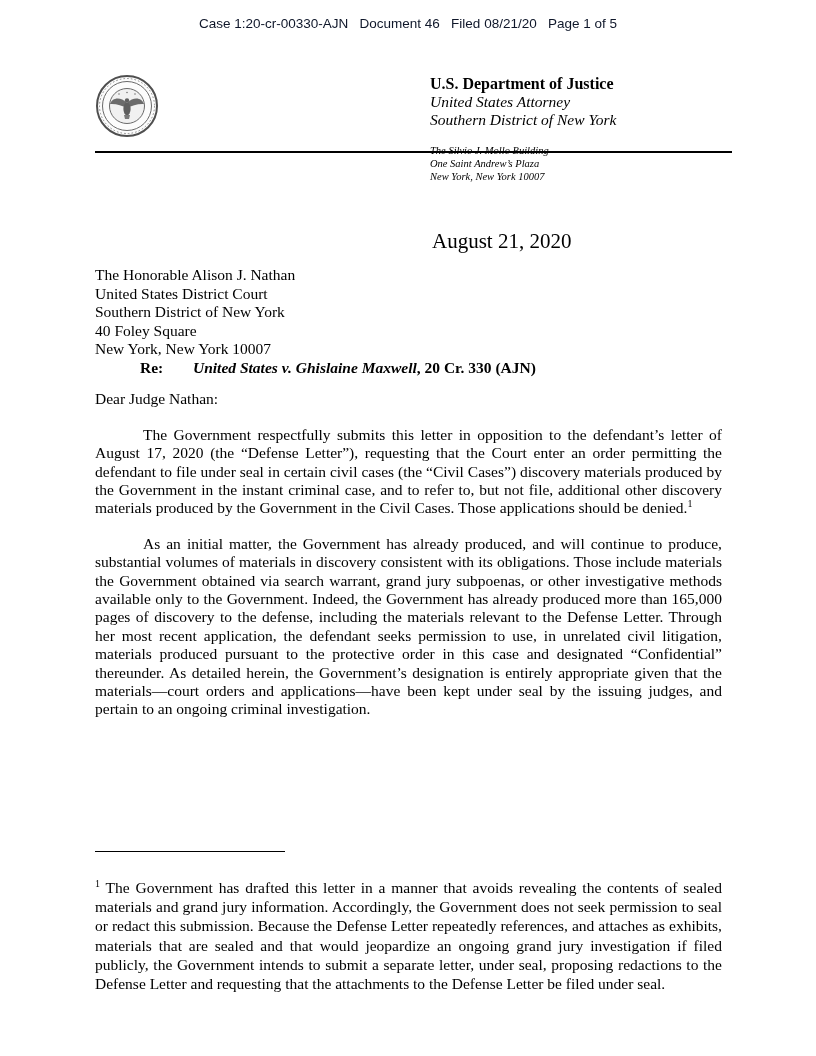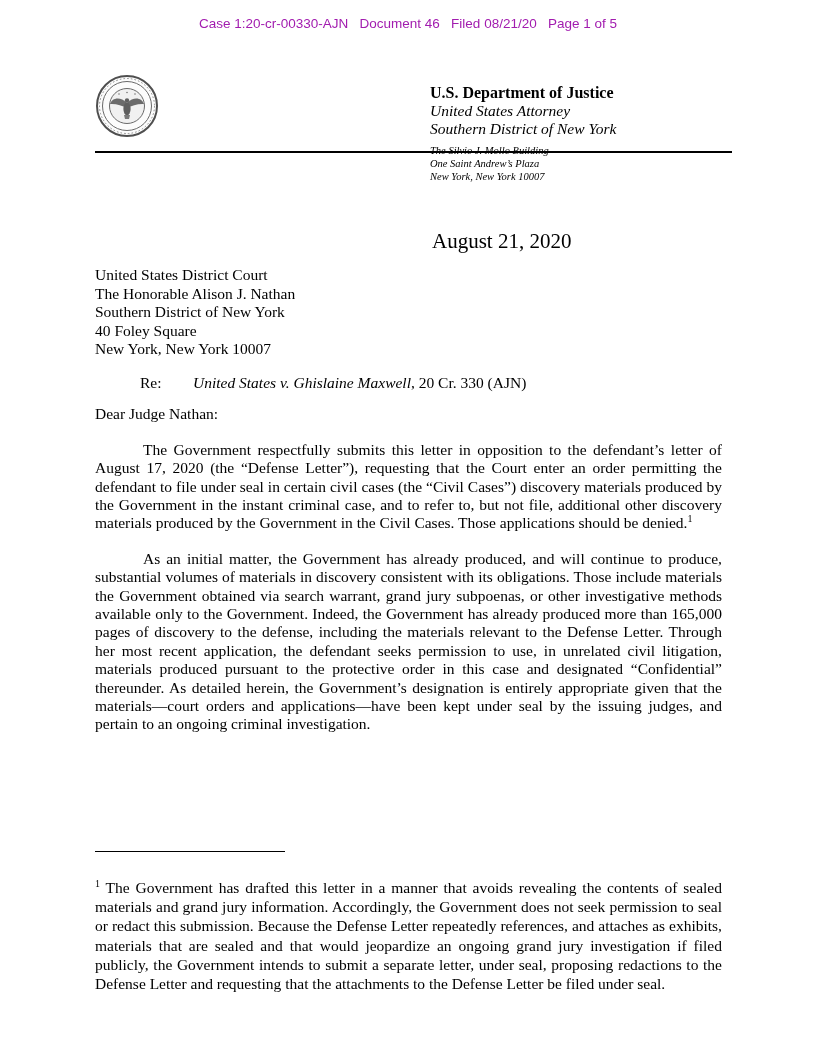--- a/index.html
+++ b/index.html
@@ -26,21 +26,21 @@
   .seal {
     position: absolute;
     left: 95px;
     top: 74px;
     width: 64px;
     height: 64px;
   }
   .lh-right {
     position: absolute;
     left: 430px;
-    top: 84px;
+    top: 75px;
     line-height: 18px;
   }
   .lh-dept { font-weight: bold; font-size: 16px; }
   .lh-attorney { font-style: italic; font-size: 15.5px; }
   .lh-district { font-style: italic; font-size: 15.5px; }
   .lh-rule {
     position: absolute;
     left: 95px;
     top: 151px;
     width: 637px;
@@ -64,21 +64,21 @@
   }
   .content {
     position: absolute;
     left: 95px;
     top: 266px;
     width: 627px;
     line-height: 18.4px;
   }
   .via { font-weight: bold; text-decoration: underline; margin-bottom: 19px; }
   .recipient { line-height: 18.6px; }
-  .re-line { margin-top: 15px; padding-left: 45px; font-weight: normal; }
+  .re-line { padding-left: 45px; font-weight: bold; }
   .re-label { display: inline-block; width: 53px; }
   .re-case-name { font-style: italic; }
   .salutation { margin-top: 13px; }
   .para {
     margin: 17px 0 0 0;
     text-align: justify;
     text-indent: 48px;
   }
   .para sup { font-size: 10px; line-height: 0; }
   .footnotes {
@@ -98,21 +98,21 @@
     line-height: 19.2px;
     font-size: 15.5px;
   }
   .footnote-body sup { font-size: 10px; line-height: 0; }
 </style>
 </head>
 <body>
 
 <div class="page">
 
-  <div class="case-stamp" style="color: #a21caf;">Case 1:20-cr-00330-AJN   Document 46   Filed 08/21/20   Page 1 of 5</div>
+  <div class="case-stamp" style="color: #0f172a;">Case 1:20-cr-00330-AJN   Document 46   Filed 08/21/20   Page 1 of 5</div>
 
   <div class="seal">
     <svg viewBox="0 0 64 64" width="64" height="64" aria-hidden="true">
       <circle cx="32" cy="32" r="30" fill="#fcfcfc" stroke="#4f4f4f" stroke-width="2"></circle>
       <circle cx="32" cy="32" r="27.5" fill="none" stroke="#8a8a8a" stroke-width="1" stroke-dasharray="1.6 2.1"></circle>
       <circle cx="32" cy="32" r="24.5" fill="none" stroke="#6a6a6a" stroke-width="1"></circle>
       <circle cx="32" cy="32" r="17.5" fill="#f1f1f1" stroke="#6a6a6a" stroke-width="1"></circle>
       <path d="M32 29 C 25 22, 17 24, 15 30 C 21 29.5, 27 31.5, 32 34 Z" fill="#6b6b6b"></path>
       <path d="M32 29 C 39 22, 47 24, 49 30 C 43 29.5, 37 31.5, 32 34 Z" fill="#6b6b6b"></path>
       <ellipse cx="32" cy="35" rx="3.6" ry="6.5" fill="#5f5f5f"></ellipse>
@@ -137,22 +137,22 @@
     <div>One Saint Andrew’s Plaza</div>
     <div>New York, New York 10007</div>
   </div>
 
   <div class="letter-date">August 21, 2020</div>
 
   <div class="content">
 
 
     <div class="recipient">
+      <div>The Honorable Alison J. Nathan</div>
       <div>United States District Court</div>
-      <div>The Honorable Alison J. Nathan</div>
       <div>Southern District of New York</div>
       <div>40 Foley Square</div>
       <div>New York, New York 10007</div>
     </div>
 
     <div class="re-line"><span class="re-label">Re:</span><span class="re-case-name">United States v. Ghislaine Maxwell</span><span>, 20 Cr. 330 (AJN)</span></div>
 
     <div class="salutation">Dear Judge Nathan:</div>
 
     <p class="para"><span>The Government respectfully submits this letter in opposition to the defendant’s letter of August 17, 2020 (the “Defense Letter”), requesting that the Court enter an order permitting the defendant to file under seal in certain civil cases (the “Civil Cases”) discovery materials produced by the Government in the instant criminal case, and to refer to, but not file, additional other discovery materials produced by the Government in the Civil Cases.  Those applications should be denied.</span><sup>1</sup></p>

